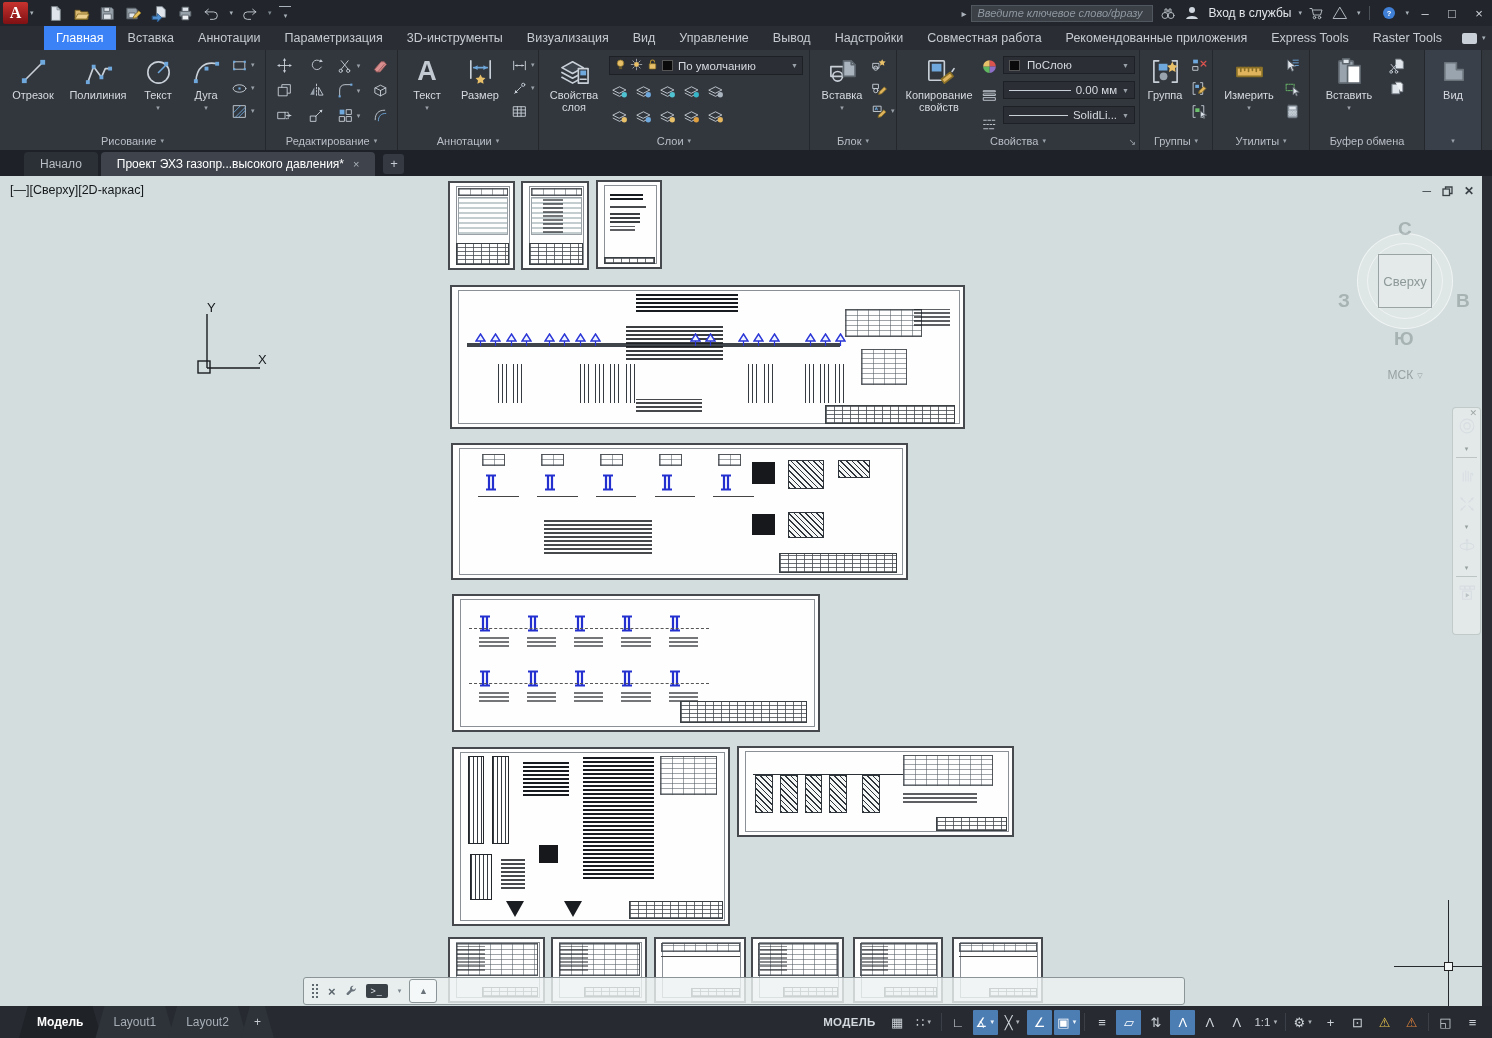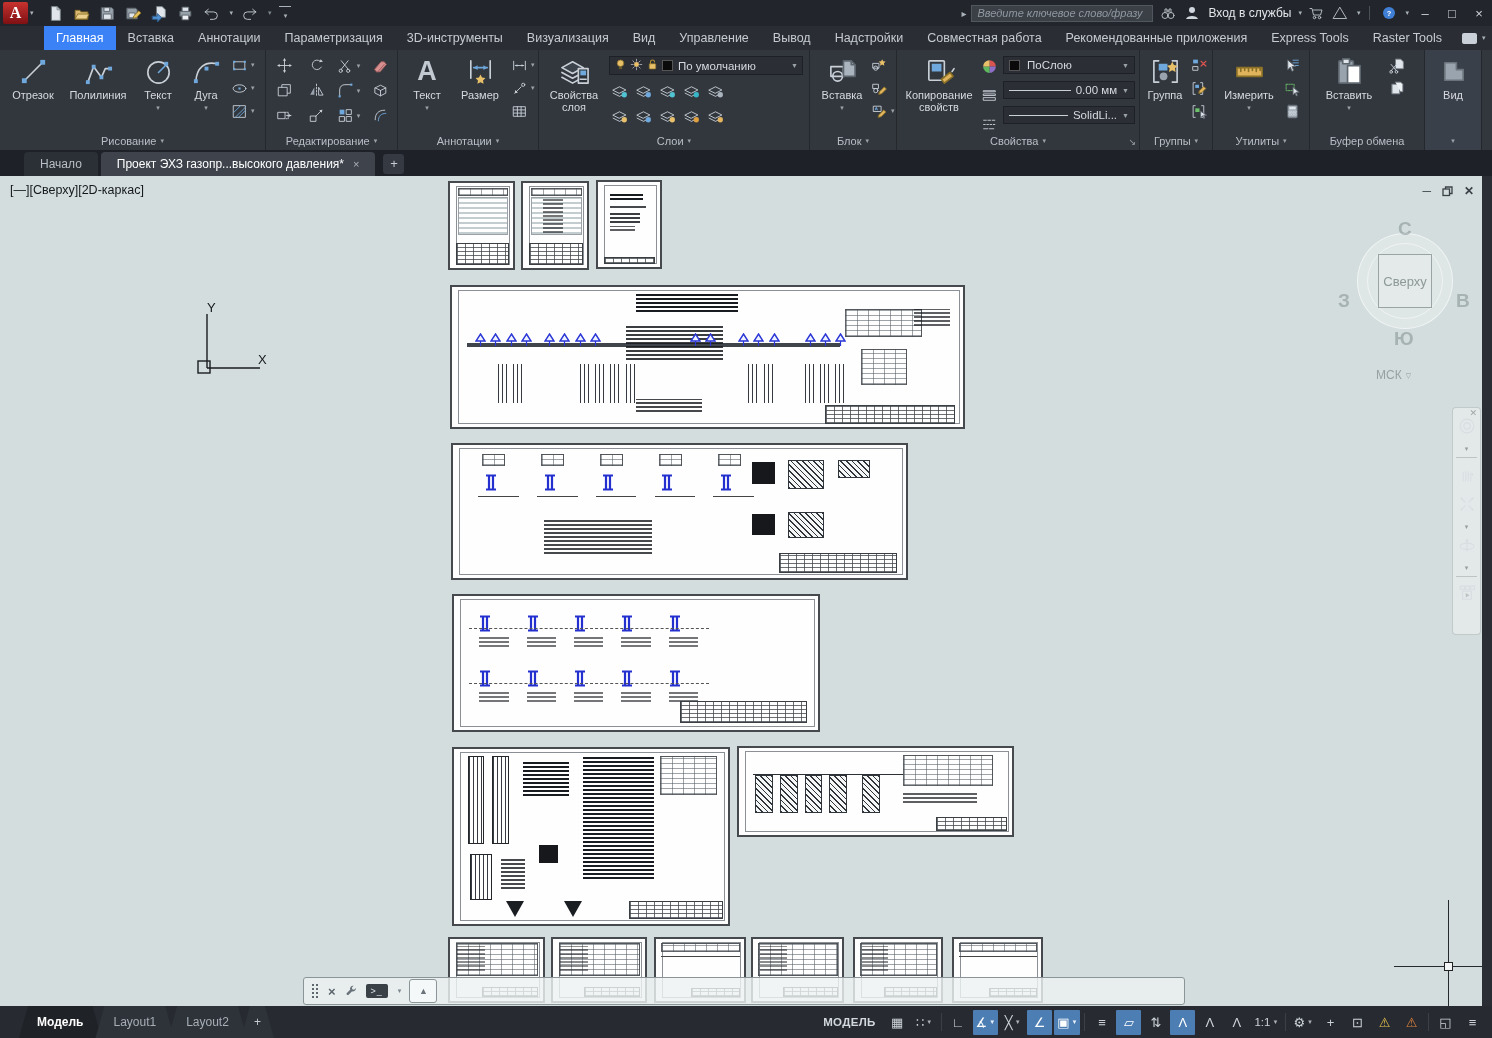--- a/index.html
+++ b/index.html
@@ -87,21 +87,21 @@
   .rowsg{background:repeating-linear-gradient(0deg,#c3cccf 0 2px,transparent 2px 5px);border:1px solid #9aa2a8}
   .ldark{background:repeating-linear-gradient(0deg,#181b1f 0 2px,transparent 2px 4px)}
   .vbars{background:repeating-linear-gradient(90deg,#363b41 0 1px,transparent 1px 4px)}
   .hatchp{background:repeating-linear-gradient(45deg,#30353b 0 1px,#f5f7f7 1px 4px);border:1px solid #30353b}
   .blkb{background:#16181c}
 
   .vc-ring{position:absolute;left:1357px;top:57px;width:96px;height:96px;border-radius:50%;background:rgba(248,251,251,.3);border:1px solid rgba(255,255,255,.55);z-index:2}
   .vc-ring2{position:absolute;left:1367px;top:67px;width:76px;height:76px;border-radius:50%;border:1px solid rgba(255,255,255,.5);z-index:2}
   .vc-face{position:absolute;left:1378px;top:78px;width:54px;height:54px;background:#e4e9e9;border:1px solid #9aa4a4;color:#8d9898;font-size:13px;display:flex;align-items:center;justify-content:center;z-index:3}
   .vc-letter{position:absolute;font-size:19px;font-weight:bold;color:rgba(130,143,143,.55);z-index:3}
-  .vc-wcs{position:absolute;left:1376px;top:192px;width:58px;display:flex;gap:4px;align-items:center;font-size:12px;color:#97a1a1;z-index:3}
+  .vc-wcs{position:absolute;left:1376px;top:192px;width:58px;display:flex;gap:4px;align-items:center;justify-content:center;font-size:12px;color:#97a1a1;z-index:3}
 
   .navbar{position:absolute;left:1452px;top:231px;width:29px;height:228px;background:rgba(242,246,246,.5);border:1px solid rgba(160,170,170,.5);border-radius:4px;display:flex;flex-direction:column;align-items:center;padding-top:8px;gap:6px;z-index:2}
   .navbar svg{width:20px;height:20px;opacity:.45}
   .nav-x{position:absolute;top:0;right:3px;font-size:9px;color:rgba(110,120,120,.6)}
   .nav-sep{width:21px;height:1px;background:rgba(150,160,160,.5)}
   .nav-caret{font-size:7px;color:rgba(110,120,120,.65);line-height:5px}
 
   .ucs{position:absolute;left:196px;top:122px;z-index:2}
   .ucs-y{position:absolute;left:207px;top:124px;z-index:2;font-size:13px;color:#14181c}
   .ucs-x{position:absolute;left:258px;top:176px;z-index:2;font-size:13px;color:#14181c}

